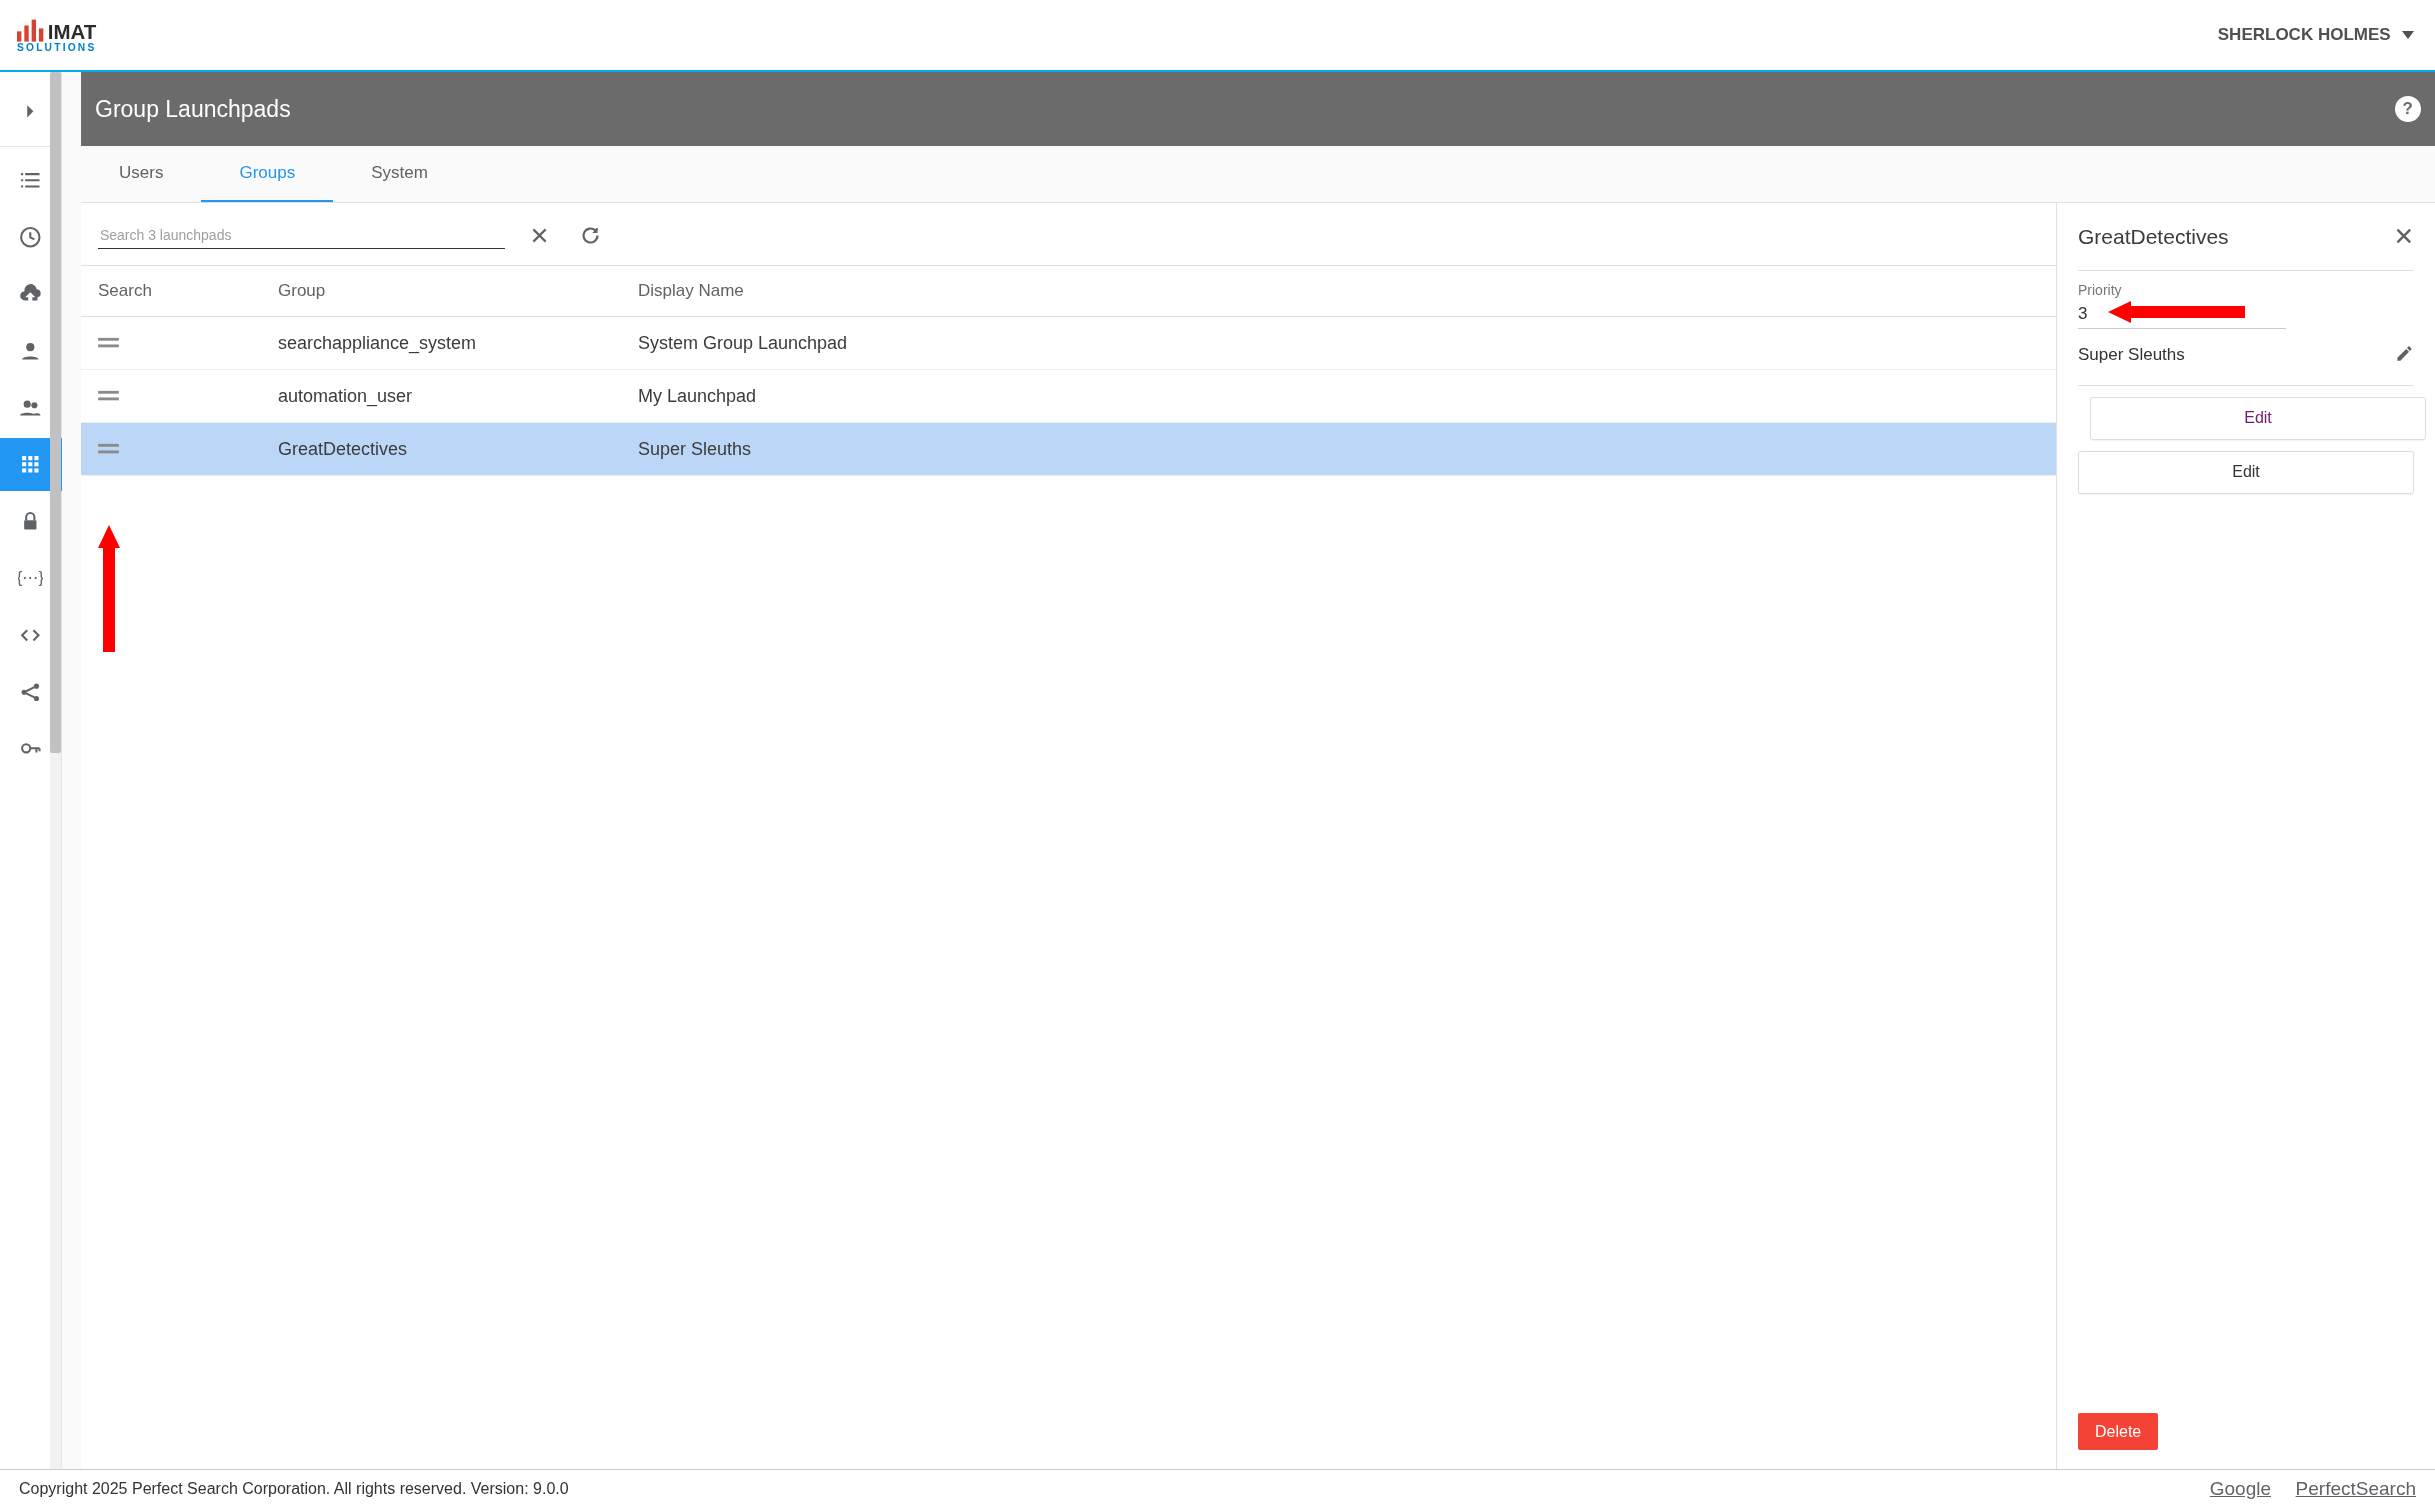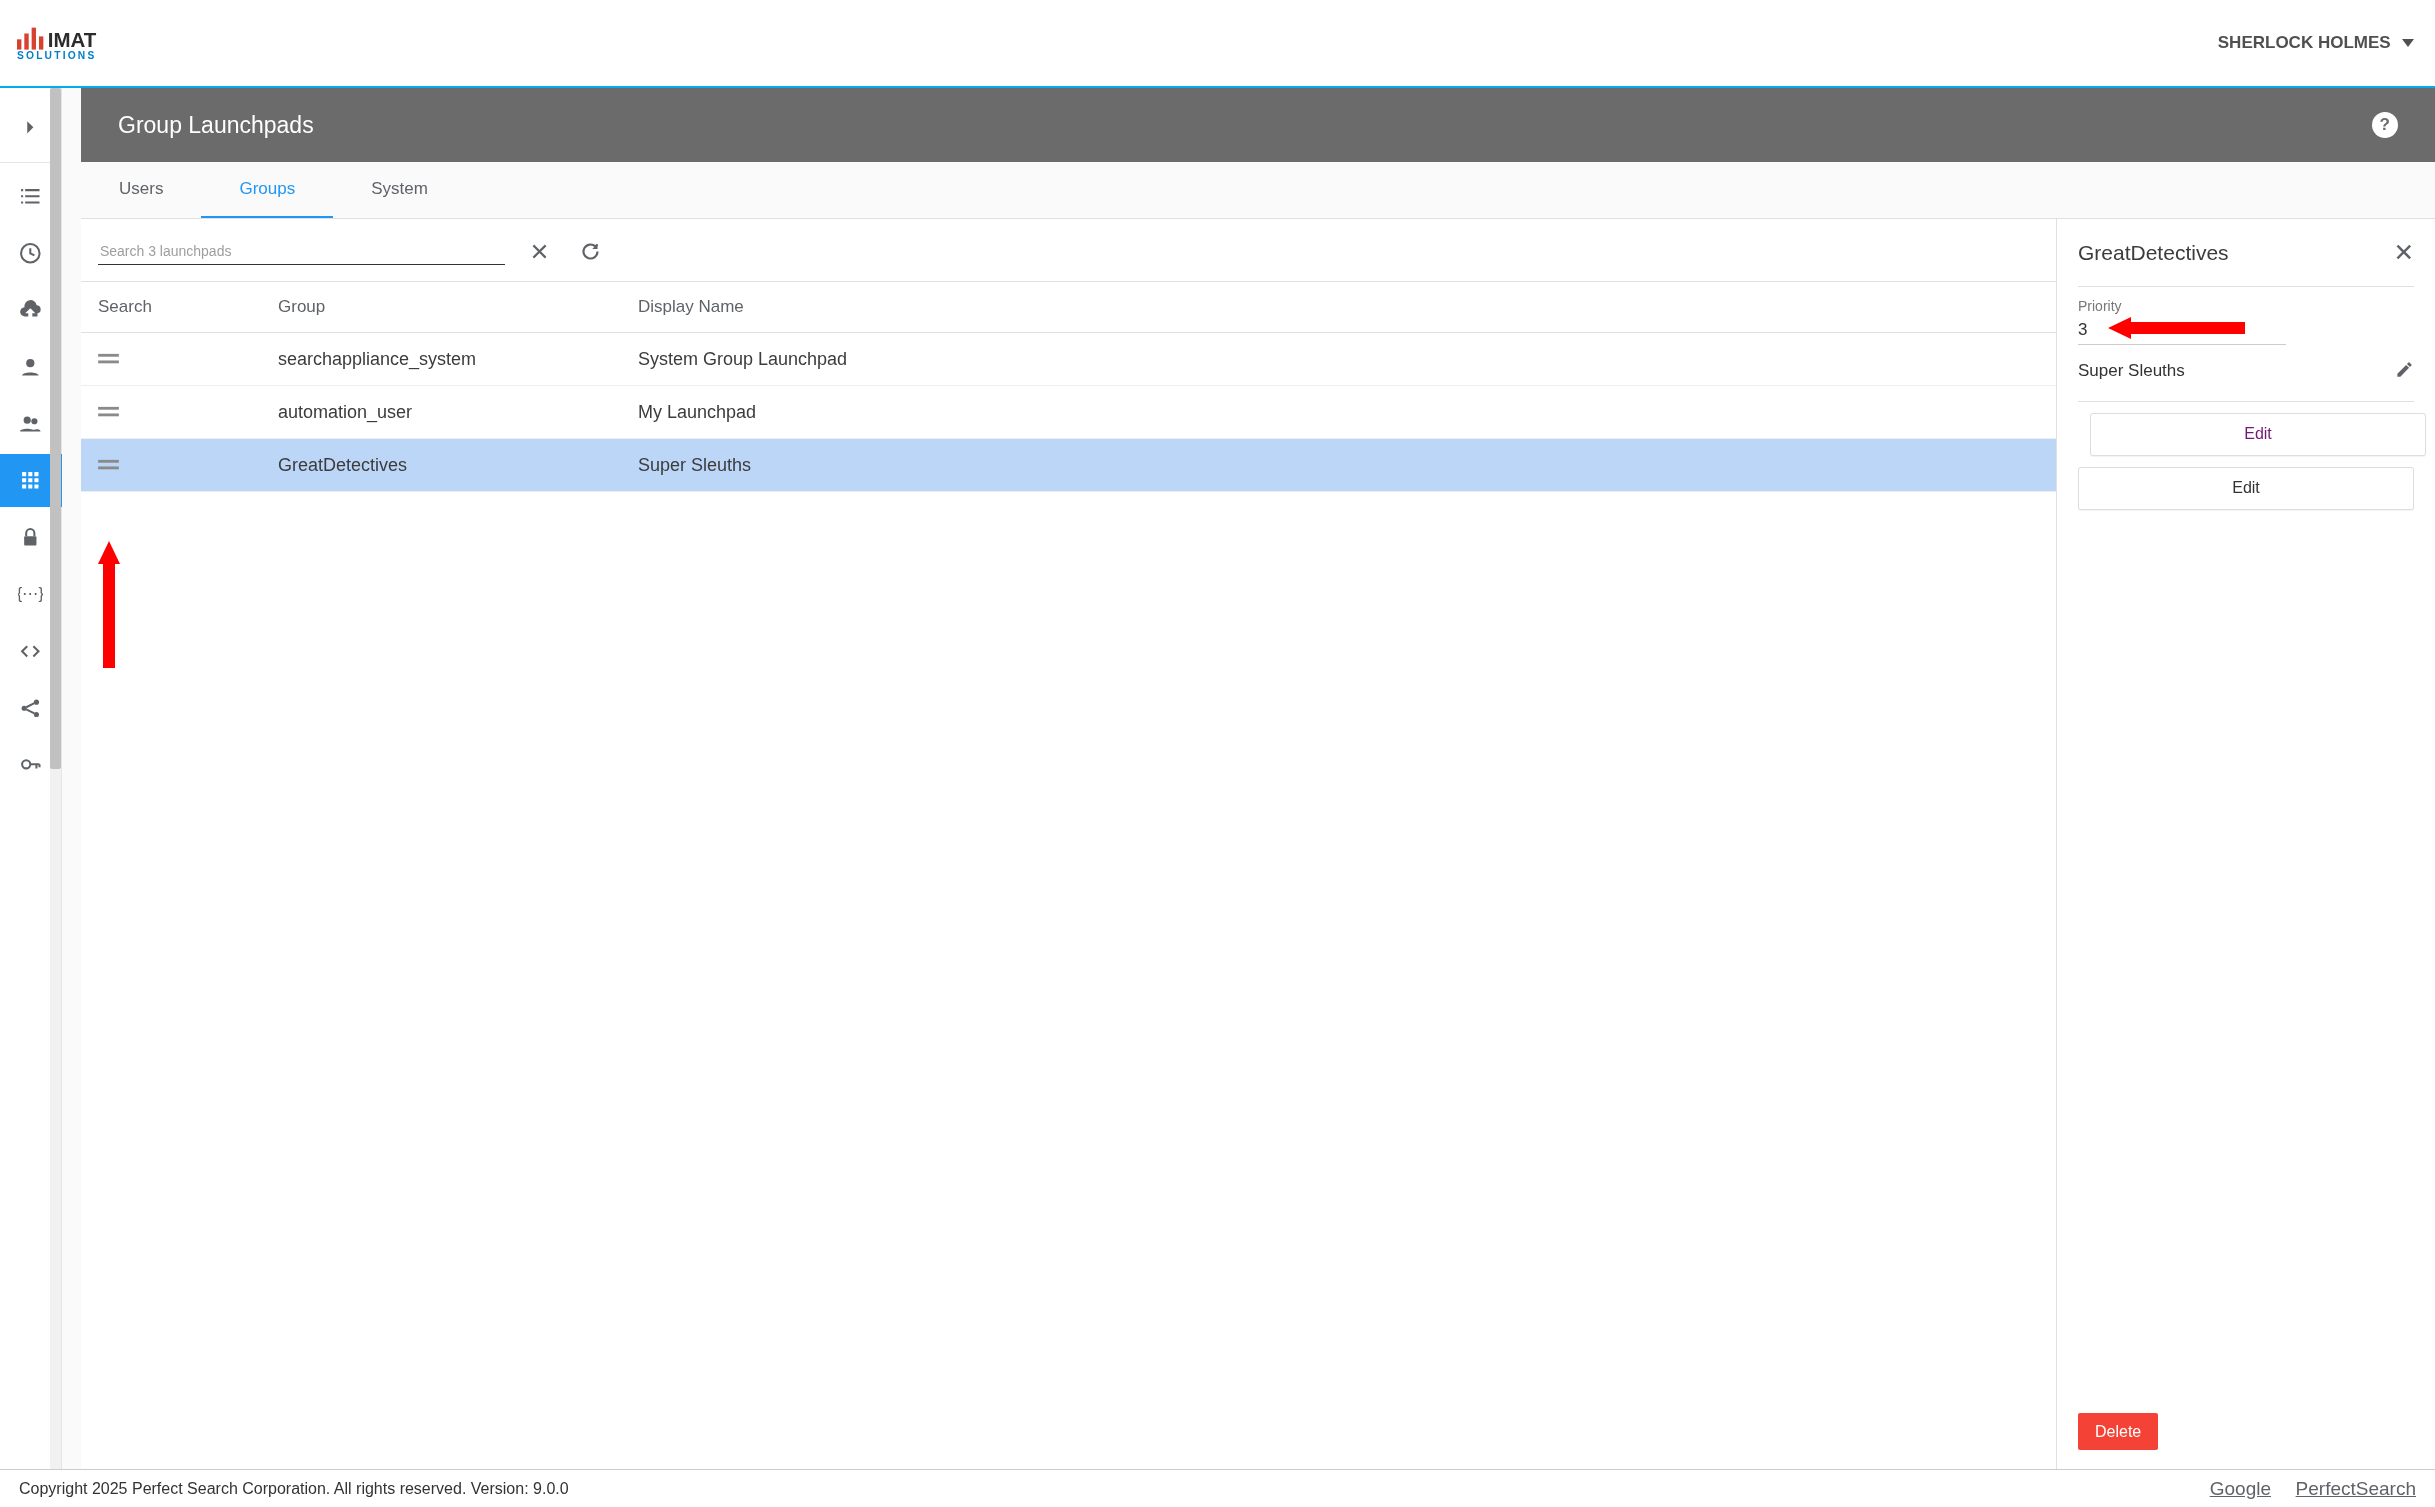--- a/index.html
+++ b/index.html
@@ -1,38 +1,38 @@
 <!DOCTYPE html>
 <html style="font-size:15px"><head>
 <meta charset="utf-8">
 <style>
   * { box-sizing: border-box; margin: 0; padding: 0; }
   html, body { height: 100%; font-family: Arial, Helvetica, sans-serif; color: #333; }
   body { display: flex; flex-direction: column; background: #fff; }
 
   
-  .topbar { height: 88px; border-bottom: 2.8px solid #00aeef; display: flex; align-items: center; justify-content: space-between; padding: 0 21px 0 17px; }
+  .topbar { height: 72px; border-bottom: 2.8px solid #00aeef; display: flex; align-items: center; justify-content: space-between; padding: 0 21px 0 17px; }
   .logo { display: flex; align-items: center; gap: 5.7px; }
   .logo svg { height: 44px; }
   .user-menu { display: flex; align-items: center; gap: 11.4px; font-weight: 700; font-size: 17px; color: #505050; cursor: pointer; }
   .caret-down { width: 0; height: 0; border-left: 6.6px solid transparent; border-right: 6.6px solid transparent; border-top: 8.5px solid #505050; }
 
   
   .shell { flex: 1; display: flex; min-height: 0; }
   .sidebar { width: 62px; border-right: 0.9px solid #e5e5e5; display: flex; flex-direction: column; align-items: center; padding-top: 13.2px; gap: 3.8px; position: relative; }
   .sidebar .sb-item { width: 62px; height: 53px; display: flex; align-items: center; justify-content: center; color: #5f6368; cursor: pointer; }
   .sidebar .sb-item.active { background: #2196f3; color: #fff; }
   .sidebar .sb-item svg { width: 24.6px; height: 24.6px; }
   .sidebar .sb-divider { width: 100%; height: 0.9px; background: #e5e5e5; margin: 3.8px 0; }
   .sb-scroll-track { position: absolute; right: 0; top: 0; bottom: 0; width: 11.4px; background: #f1f1f1; }
   .sb-scroll-thumb { position: absolute; right: 0; top: 0; width: 11.4px; height: 681px; background: #c1c1c1; border-radius: 1.9px; }
 
   .content { flex: 1; display: flex; flex-direction: column; background: #fafafa; min-width: 0; overflow: hidden; }
 
-  .page-header { background: #6b6b6b; color: #fff; height: 74px; display: flex; align-items: center; justify-content: space-between; padding: 0 37px; font-size: 23px; font-weight: 400; margin-left:19px; }
+  .page-header { background: #6b6b6b; color: #fff; height: 74px; display: flex; align-items: center; justify-content: space-between; padding: 0 14px; font-size: 23px; font-weight: 400; margin-left:19px; }
   .help-icon { width: 26.5px; height: 26.5px; border-radius: 50%; background: #fff; color: #6b6b6b; display: flex; align-items: center; justify-content: center; font-weight: 700; font-size: 17px; cursor: pointer; }
 
   .tabs { display: flex; gap: 0; border-bottom: 0.9px solid #e0e0e0; background: #fafafa; margin-left:19px;}
   .tab { padding: 17px 38px; color: #5f6368; font-size: 17px; cursor: pointer; }
   .tab.active { color: #2196f3; border-bottom: 2.8px solid #2196f3; }
 
   .work-area { flex: 1; display: flex; min-height: 0; }
   .table-zone { flex: 1; background: #fff; position: relative; margin-left:19px;}
   .detail-panel { width: 379px; border-left: 0.9px solid #e0e0e0; background: #fff; padding: 19px 21px; display: flex; flex-direction: column; }
 

